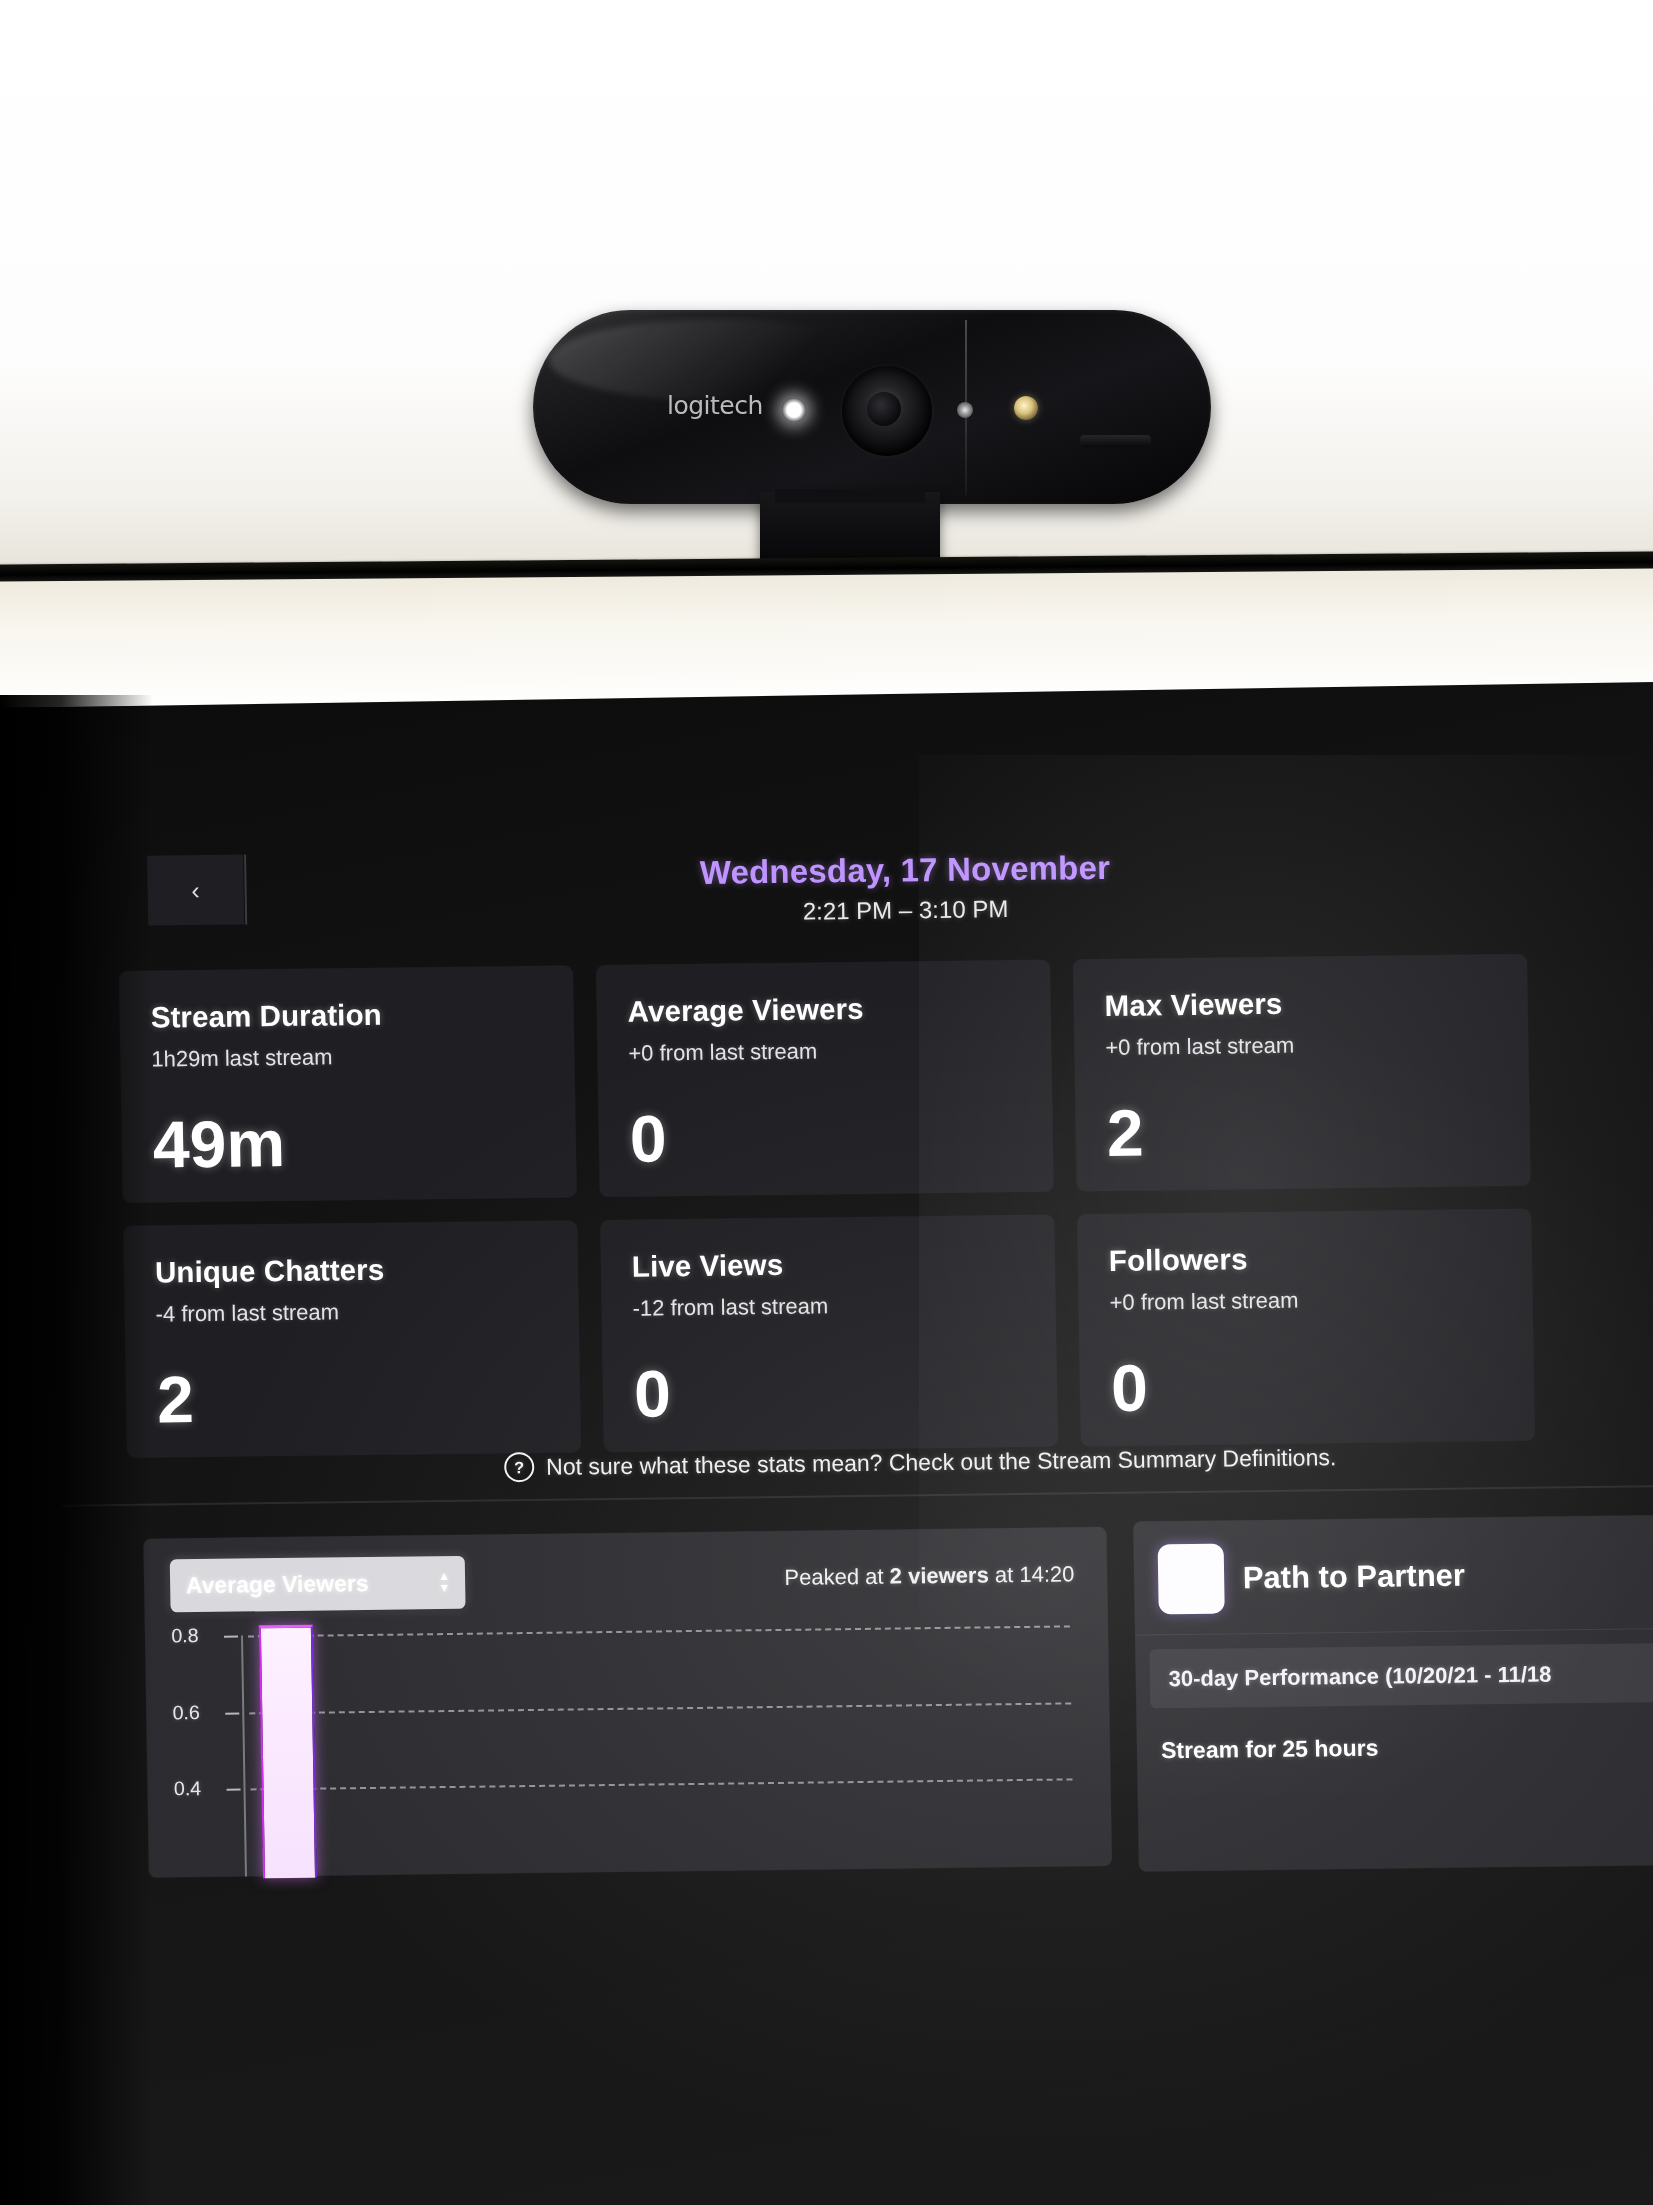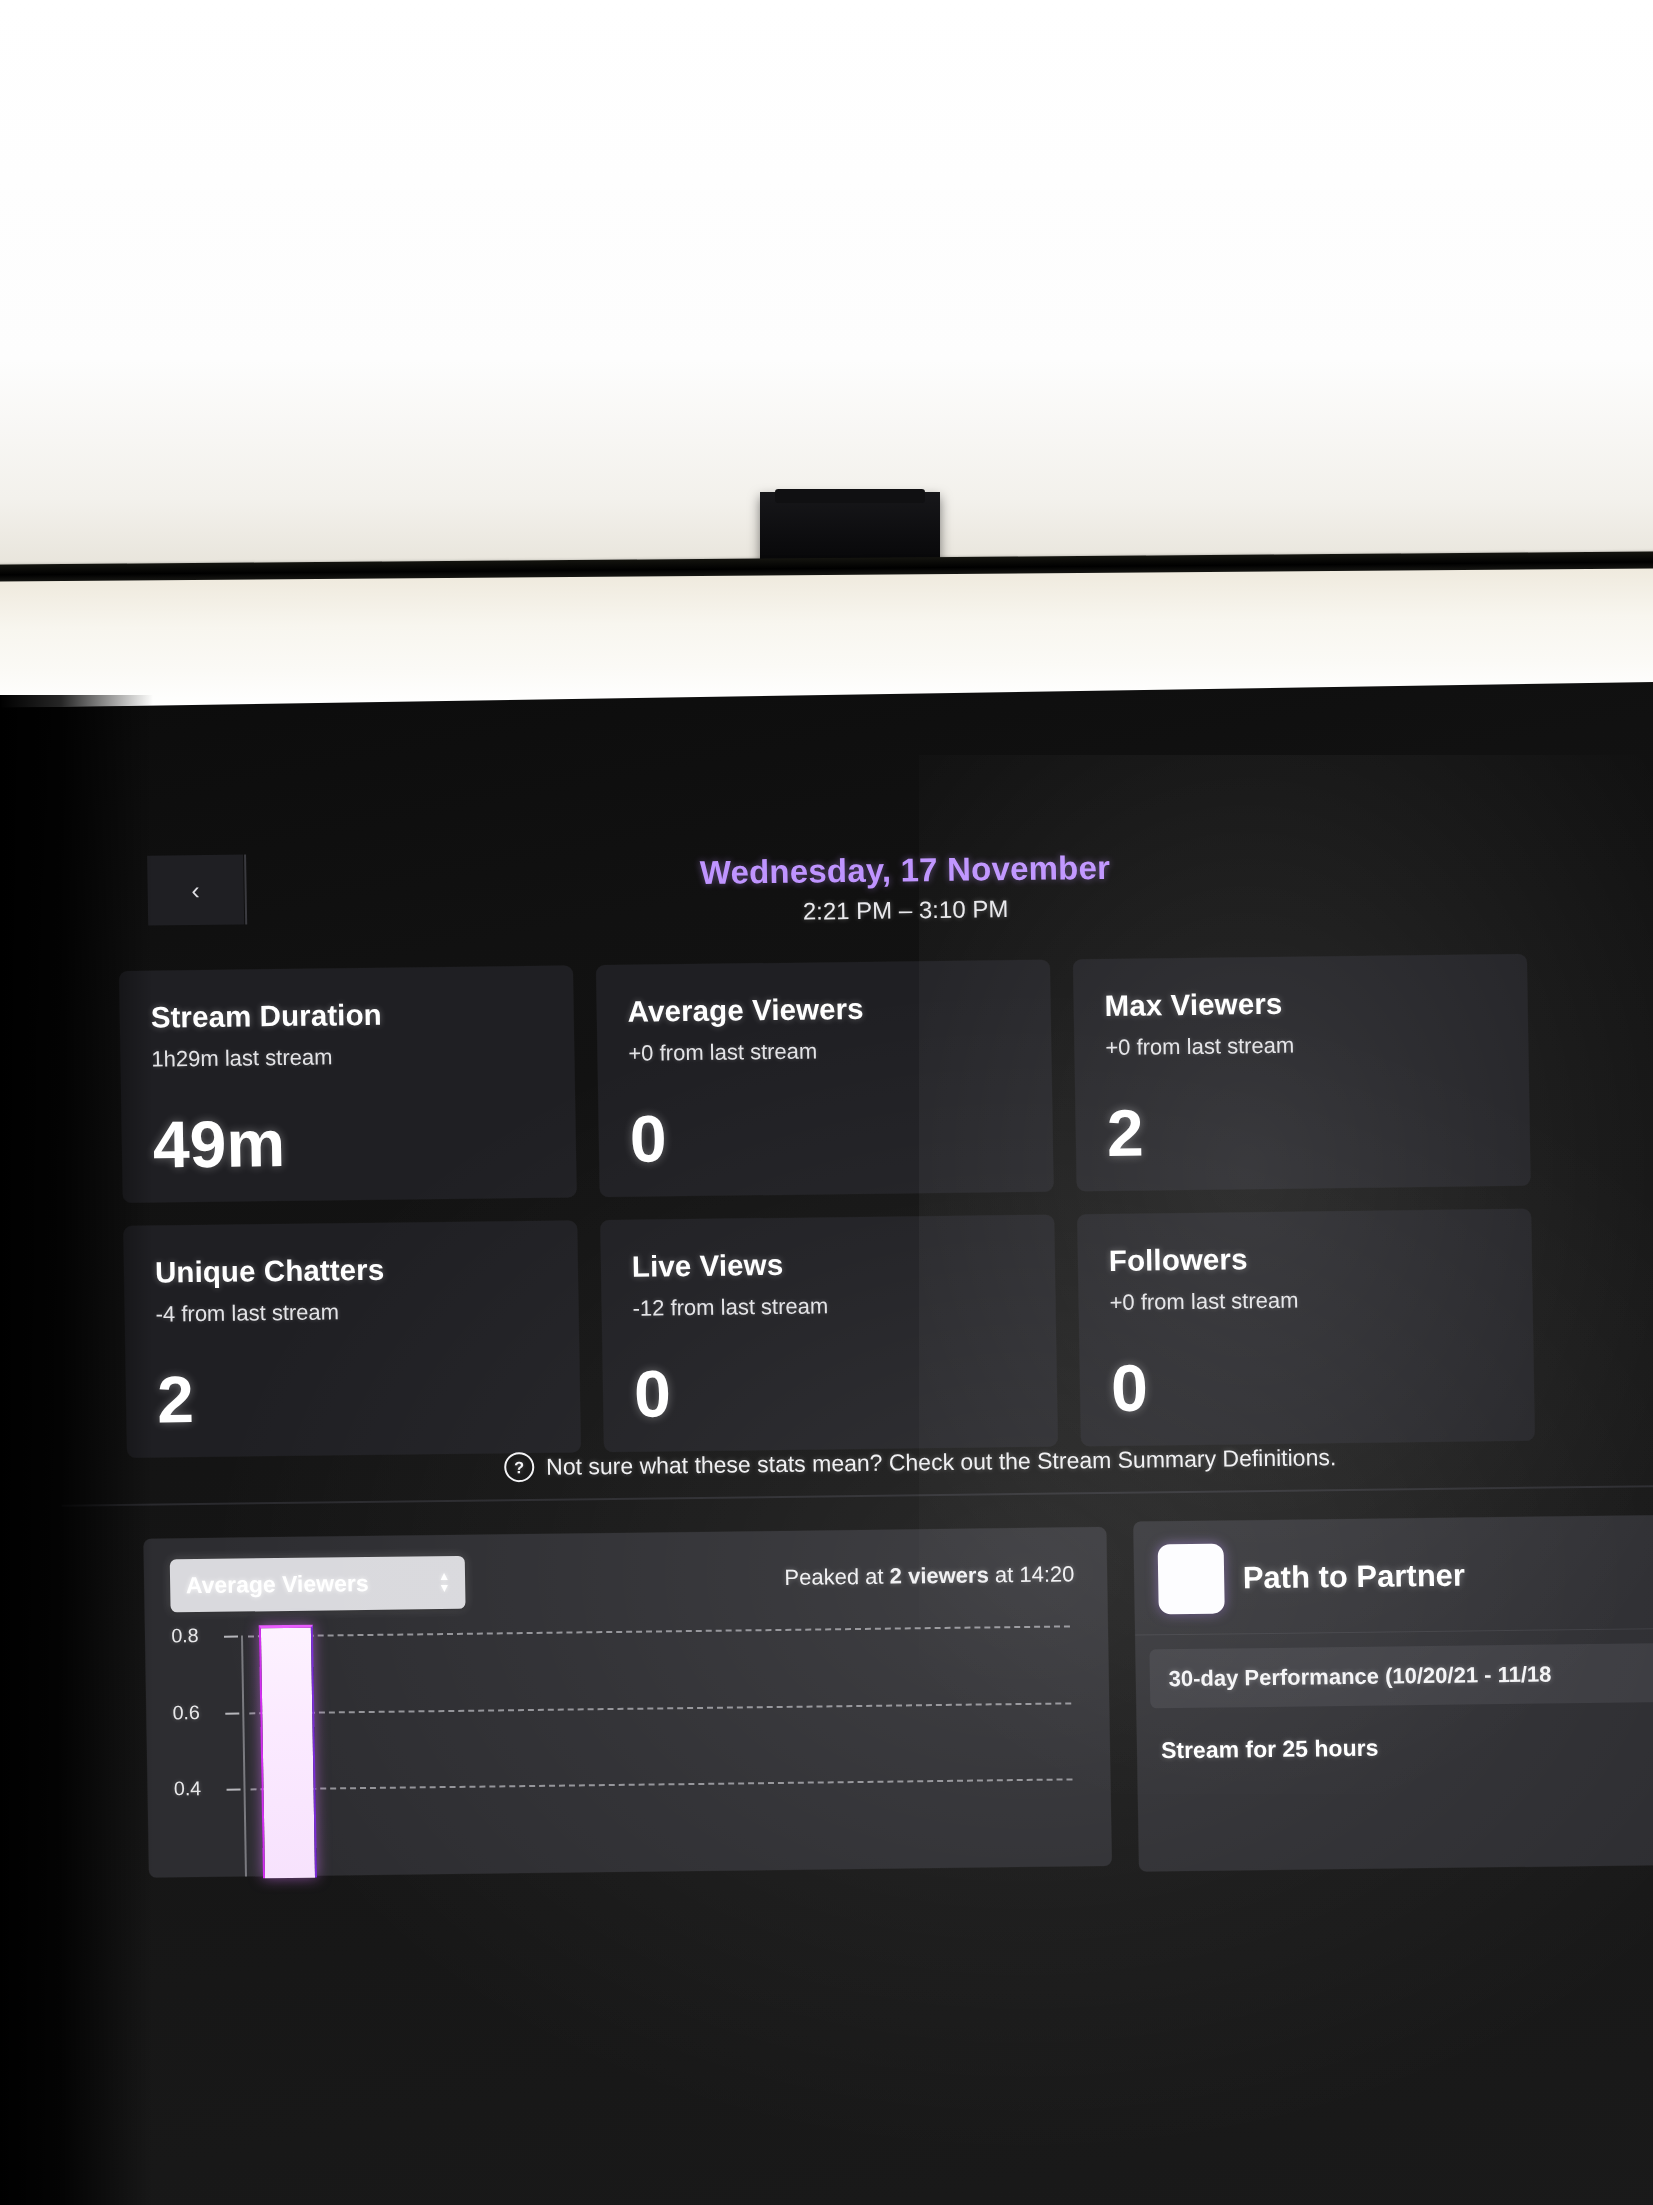--- a/index.html
+++ b/index.html
@@ -154,20 +154,31 @@
       background:radial-gradient(ellipse at 40% 40%,rgba(255,255,255,.10) 0%,rgba(255,255,255,.04) 45%,rgba(255,255,255,0) 75%);
       pointer-events:none;}
 </style>
 </head>
 <body>
 
 <div class="photo">
 
   <div class="wall"></div>
 
+  <div class="cam">
+    <div class="cam-body"></div>
+    <div class="cam-gloss"></div>
+    <div class="cam-seam"></div>
+    <div class="cam-logo">logitech</div>
+    <div class="cam-led"></div>
+    <div class="cam-lens"></div>
+    <div class="cam-ir"></div>
+    <div class="cam-ir2"></div>
+    <div class="cam-vent"></div>
+  </div>
   <div class="cam-mount"></div>
 
   <div class="bezel-edge"></div>
   <div class="bezel-light"></div>
   <div class="bezel-faint"></div>
 
   <div class="screen-body"></div>
 
   <div class="ui">
 

